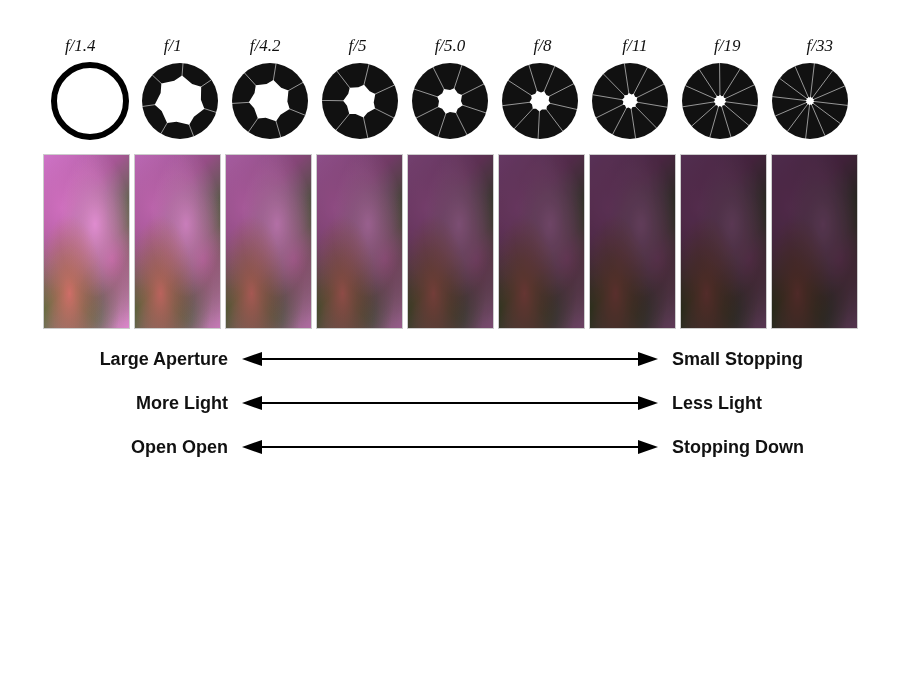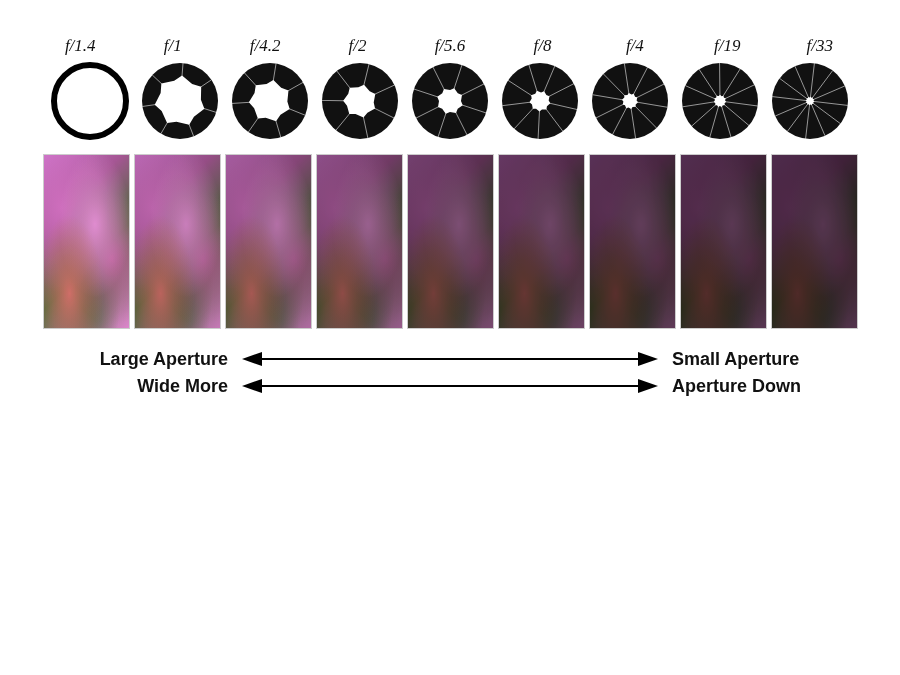--- a/index.html
+++ b/index.html
@@ -106,21 +106,21 @@
 
     
     .photo-overlay {
       position: absolute;
       top: 0; left: 0; right: 0; bottom: 0;
     }
 
     .arrows-section {
       display: flex;
       flex-direction: column;
-      gap: 3px;
+      gap: 20px;
       width: 820px;
     }
 
     .arrow-row {
       display: flex;
       align-items: center;
       width: 100%;
     }
 
     .left-label {
@@ -161,24 +161,24 @@
 <body>
 
 <div class="page">
 
   <h1 class="title"></h1>
 
   <div class="aperture-labels-row">
   <div class="aperture-label">f/1.4</div>
       <div class="aperture-label">f/1</div>
       <div class="aperture-label">f/4.2</div>
-      <div class="aperture-label">f/2</div>
-      <div class="aperture-label">f/5.6</div>
+      <div class="aperture-label">f/5</div>
+      <div class="aperture-label">f/5.0</div>
       <div class="aperture-label">f/8</div>
-      <div class="aperture-label">f/4</div>
+      <div class="aperture-label">f/11</div>
       <div class="aperture-label">f/19</div>
       <div class="aperture-label">f/33</div>
     </div>
 
   <div class="aperture-icons-row">
   <div class="aperture-icon-cell">
         <svg width="82" height="82" viewBox="0 0 82 82" xmlns="http://www.w3.org/2000/svg">
         <circle cx="41" cy="41" r="36" fill="none" stroke="#000" stroke-width="6"></circle>
       </svg>
       </div>
@@ -369,34 +369,51 @@
         <marker id="arrowhead-left-0" markerWidth="10" markerHeight="7" refX="10" refY="3.5" orient="auto">
           <polygon points="10 0, 0 3.5, 10 7" fill="#000"></polygon>
         </marker>
         <marker id="arrowhead-right-0" markerWidth="10" markerHeight="7" refX="0" refY="3.5" orient="auto-start-reverse">
           <polygon points="0 0, 10 3.5, 0 7" fill="#000"></polygon>
         </marker>
       </defs>
       <line x1="12" y1="12" x2="388" y2="12" stroke="#000" stroke-width="2" marker-start="url(#arrowhead-left-0)" marker-end="url(#arrowhead-right-0)"></line>
     </svg>
         </div>
-        <div class="right-label">Small Aperture</div>
+        <div class="right-label">Small Stopping</div>
       </div>
       <div class="arrow-row">
-        <div class="left-label">Wide More</div>
+        <div class="left-label">More Light</div>
+        <div class="arrow-line">
+          <svg class="arrow-svg" viewBox="0 0 400 24" xmlns="http://www.w3.org/2000/svg">
+      <defs>
+        <marker id="arrowhead-left-1" markerWidth="10" markerHeight="7" refX="10" refY="3.5" orient="auto">
+          <polygon points="10 0, 0 3.5, 10 7" fill="#000"></polygon>
+        </marker>
+        <marker id="arrowhead-right-1" markerWidth="10" markerHeight="7" refX="0" refY="3.5" orient="auto-start-reverse">
+          <polygon points="0 0, 10 3.5, 0 7" fill="#000"></polygon>
+        </marker>
+      </defs>
+      <line x1="12" y1="12" x2="388" y2="12" stroke="#000" stroke-width="2" marker-start="url(#arrowhead-left-1)" marker-end="url(#arrowhead-right-1)"></line>
+    </svg>
+        </div>
+        <div class="right-label">Less Light</div>
+      </div>
+      <div class="arrow-row">
+        <div class="left-label">Open Open</div>
         <div class="arrow-line">
           <svg class="arrow-svg" viewBox="0 0 400 24" xmlns="http://www.w3.org/2000/svg">
       <defs>
         <marker id="arrowhead-left-2" markerWidth="10" markerHeight="7" refX="10" refY="3.5" orient="auto">
           <polygon points="10 0, 0 3.5, 10 7" fill="#000"></polygon>
         </marker>
         <marker id="arrowhead-right-2" markerWidth="10" markerHeight="7" refX="0" refY="3.5" orient="auto-start-reverse">
           <polygon points="0 0, 10 3.5, 0 7" fill="#000"></polygon>
         </marker>
       </defs>
       <line x1="12" y1="12" x2="388" y2="12" stroke="#000" stroke-width="2" marker-start="url(#arrowhead-left-2)" marker-end="url(#arrowhead-right-2)"></line>
     </svg>
         </div>
-        <div class="right-label">Aperture Down</div>
+        <div class="right-label">Stopping Down</div>
       </div>
     </div>
 
 </div>
 
 </body></html>

